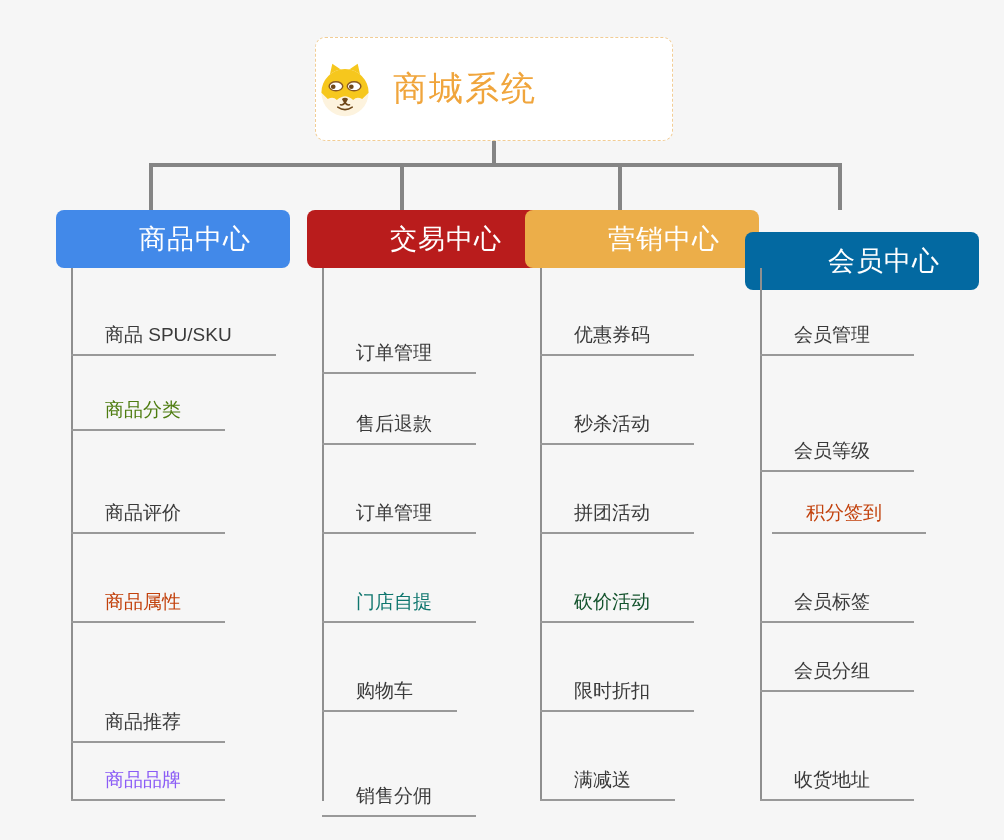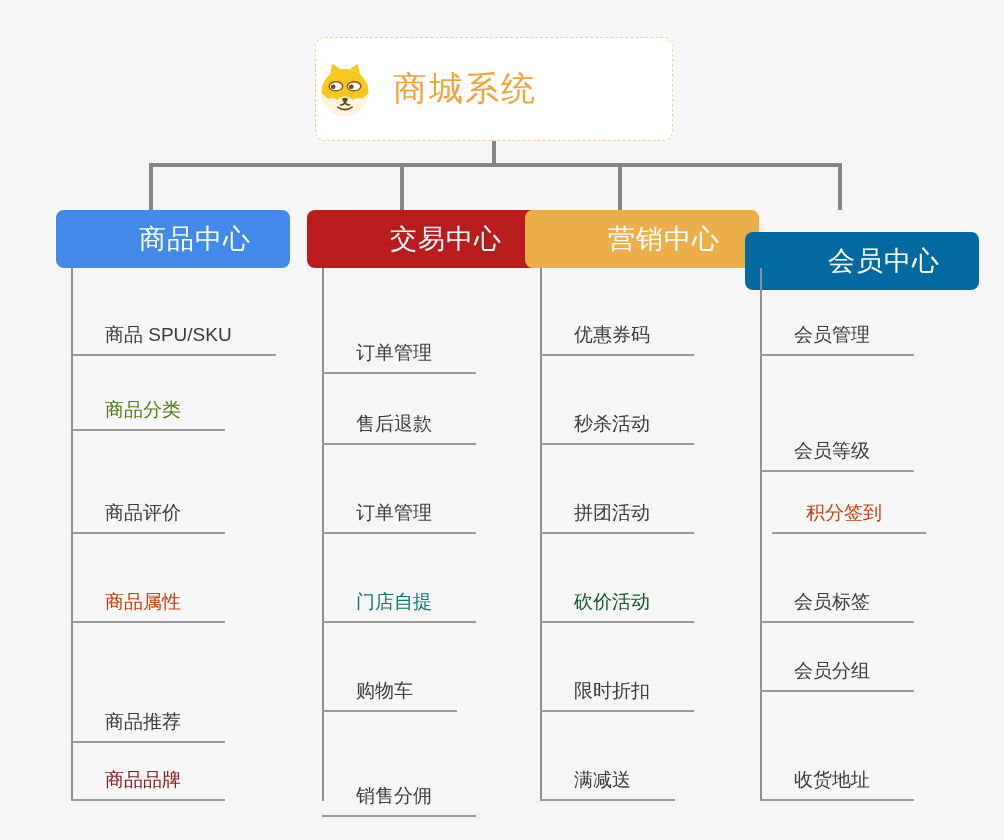--- a/index.html
+++ b/index.html
@@ -89,21 +89,21 @@
   <div id="branches">
       <div class="branch-header" style="left: 56px; background: rgb(66, 137, 233);">
         <span>商品中心</span>
       </div>
       <div class="spine" style="left: 71px; background: rgb(143, 143, 143);"></div>
       <div class="item" style="left: 71px; top: 320px; border-bottom-color: rgb(153, 153, 153); color: rgb(58, 58, 58);"><span>商品 SPU/SKU</span></div>
       <div class="item" style="left: 71px; top: 395px; border-bottom-color: rgb(153, 153, 153); color: #4d7c0f;"><span>商品分类</span></div>
       <div class="item" style="left: 71px; top: 498px; border-bottom-color: rgb(153, 153, 153); color: rgb(58, 58, 58);"><span>商品评价</span></div>
       <div class="item" style="left: 71px; top: 587px; border-bottom-color: rgb(153, 153, 153); color: #c2410c;"><span>商品属性</span></div>
       <div class="item" style="left: 71px; top: 707px; border-bottom-color: rgb(153, 153, 153); color: rgb(58, 58, 58);"><span>商品推荐</span></div>
-      <div class="item" style="left: 71px; top: 765px; border-bottom-color: rgb(153, 153, 153); color: #7f1d1d;"><span>商品品牌</span></div>
+      <div class="item" style="left: 71px; top: 765px; border-bottom-color: rgb(153, 153, 153); color: #8b5cf6;"><span>商品品牌</span></div>
       <div class="branch-header" style="left: 307px; background: #b91c1c;">
         <span>交易中心</span>
       </div>
       <div class="spine" style="left: 322px; background: rgb(143, 143, 143);"></div>
       <div class="item" style="left: 322px; top: 320px; border-bottom-color: rgb(153, 153, 153); color: rgb(58, 58, 58); margin-top: 18px;"><span>订单管理</span></div>
       <div class="item" style="left: 322px; top: 409px; border-bottom-color: rgb(153, 153, 153); color: rgb(58, 58, 58);"><span>售后退款</span></div>
       <div class="item" style="left: 322px; top: 498px; border-bottom-color: rgb(153, 153, 153); color: rgb(58, 58, 58);"><span>订单管理</span></div>
       <div class="item" style="left: 322px; top: 587px; border-bottom-color: rgb(153, 153, 153); color: #0f766e;"><span>门店自提</span></div>
       <div class="item" style="left: 322px; top: 676px; border-bottom-color: rgb(153, 153, 153); color: rgb(58, 58, 58);"><span>购物车</span></div>
       <div class="item" style="left: 322px; top: 765px; border-bottom-color: rgb(153, 153, 153); color: rgb(58, 58, 58); margin-top: 16px;"><span>销售分佣</span></div>

